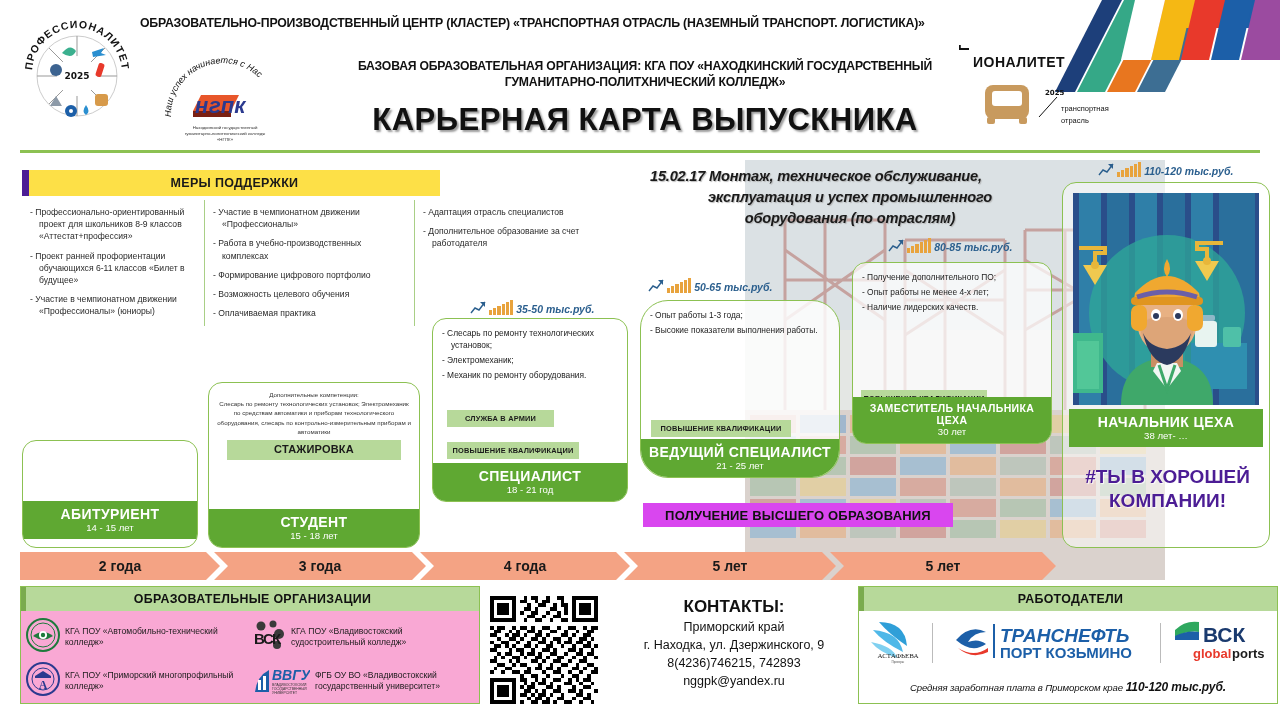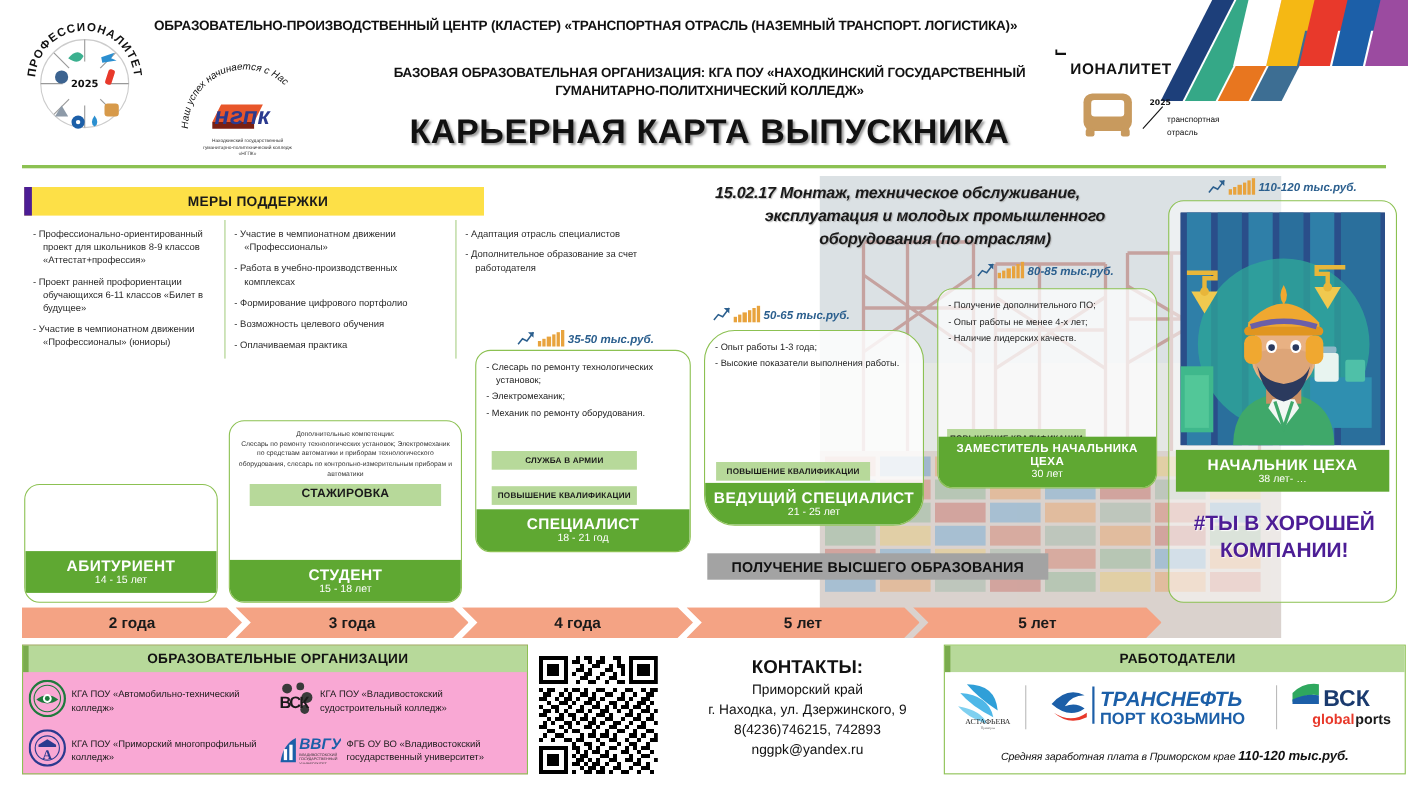--- a/index.html
+++ b/index.html
@@ -105,21 +105,21 @@
   .tl-seg {
     position: absolute; top: 0; height: 28px; background: #f4a384;
     display: flex; align-items: center; justify-content: center;
     font-size: 14px; font-weight: bold; color: #1a1a1a;
     clip-path: polygon(0 0, calc(100% - 14px) 0, 100% 50%, calc(100% - 14px) 100%, 0 100%, 14px 50%);
   }
   .tl-seg.first { clip-path: polygon(0 0, calc(100% - 14px) 0, 100% 50%, calc(100% - 14px) 100%, 0 100%); }
 
   .he-bar {
     position: absolute; left: 643px; top: 503px; width: 310px; height: 24px;
-    background: #a3a3a3; display: flex; align-items: center; justify-content: center;
+    background: #d946ef; display: flex; align-items: center; justify-content: center;
     font-size: 13px; font-weight: bold; color: #111; letter-spacing: .2px;
   }
 
   
   .blk-hdr {
     background: #b7d99a; border-left: 5px solid #7aab4e;
     height: 24px; display: flex; align-items: center; justify-content: center;
     font-size: 12.4px; font-weight: bold; color: #111; letter-spacing: .3px;
   }
   .edu-box {
@@ -320,21 +320,21 @@
         <path d="M160 250 L160 80 M200 250 L200 80 M160 80 L260 80 M260 80 L260 250"></path>
         <path d="M160 110 L260 175 M260 110 L160 175 M160 140 L260 140"></path>
         <path d="M280 250 L280 70 M320 250 L320 70 M280 70 L400 70 M400 70 L400 250"></path>
         <path d="M280 100 L400 170 M400 100 L280 170 M280 130 L400 130"></path>
       </g>
     </svg>
   </div>
 
   <div class="spec-title">
     <div class="l1">15.02.17 Монтаж, техническое обслуживание,</div>
-    <div>эксплуатация и молодых промышленного</div>
+    <div>эксплуатация и успех промышленного</div>
     <div>оборудования (по отраслям)</div>
   </div>
 
   <div class="support-hdr">МЕРЫ ПОДДЕРЖКИ</div>
   <div class="sup-cols">
     <div class="sup-col c1">
       <div class="sup-li">- Профессионально-ориентированный проект для школьников 8-9 классов «Аттестат+профессия»</div>
       <div class="sup-li">- Проект ранней профориентации обучающихся 6-11 классов «Билет в будущее»</div>
       <div class="sup-li">- Участие в чемпионатном движении «Профессионалы» (юниоры)</div>
     </div>
@@ -442,21 +442,21 @@
       <div class="s">15 - 18 лет</div>
     </div>
   </div>
 
   <div class="card" style="left:432px; top:318px; width:196px; height:184px;">
     <div class="card-body">
       <div class="card-li">- Слесарь по ремонту технологических установок;</div>
       <div class="card-li">- Электромеханик;</div>
       <div class="card-li">- Механик по ремонту оборудования.</div>
     </div>
-    <div class="pill" style="position:absolute; left:14px; bottom:74px; width:132px;">СЛУЖБА  В АРМИИ</div>
+    <div class="pill" style="position:absolute; left:14px; bottom:74px; width:107px;">СЛУЖБА  В АРМИИ</div>
     <div class="pill" style="position:absolute; left:14px; bottom:42px; width:132px;">ПОВЫШЕНИЕ КВАЛИФИКАЦИИ</div>
     <div class="stage-label" style="position:absolute; left:0; bottom:0; width:100%;">
       <div class="t">СПЕЦИАЛИСТ</div>
       <div class="s">18 - 21 год</div>
     </div>
   </div>
 
   <div class="card" style="left:640px; top:300px; width:200px; height:178px; background:rgba(255,255,255,.82);border-radius:28px;">
     <div class="card-body">
       <div class="card-li">- Опыт работы 1-3  года;</div>

